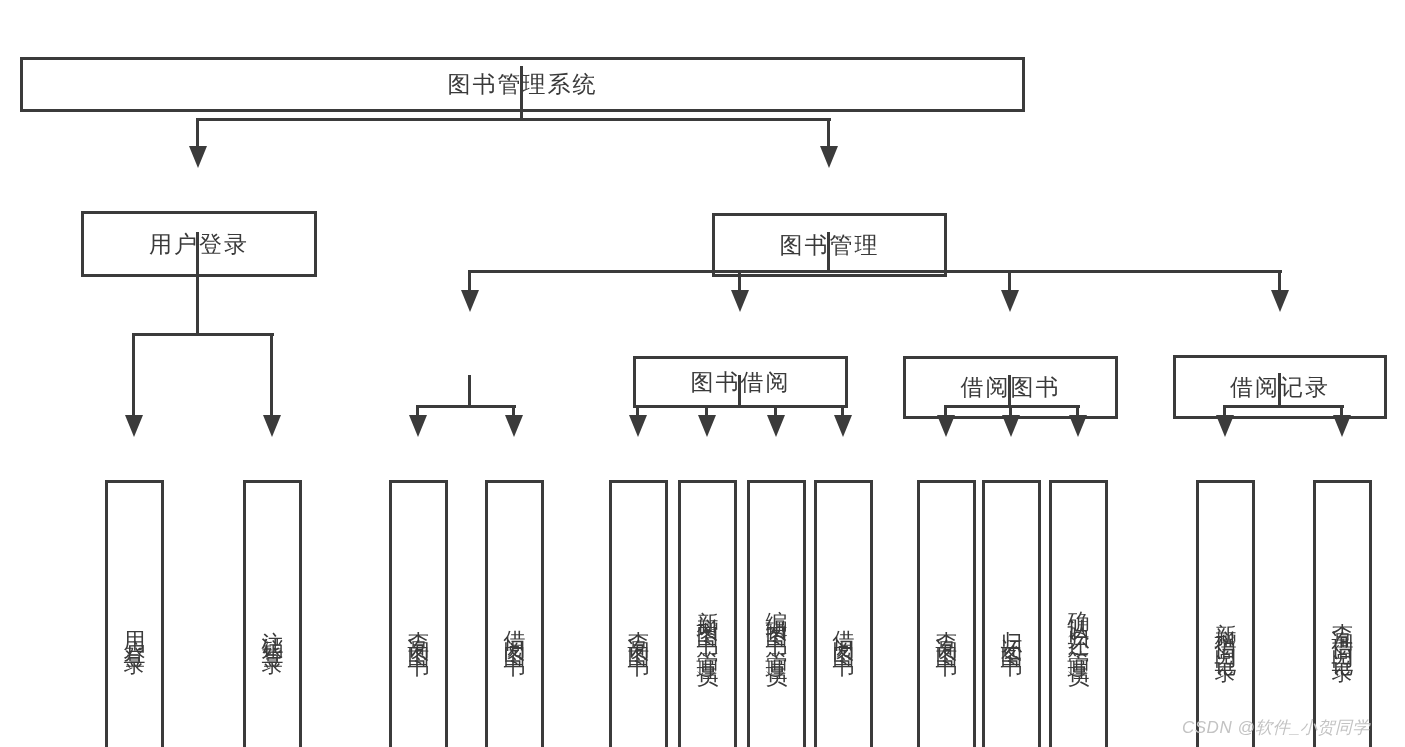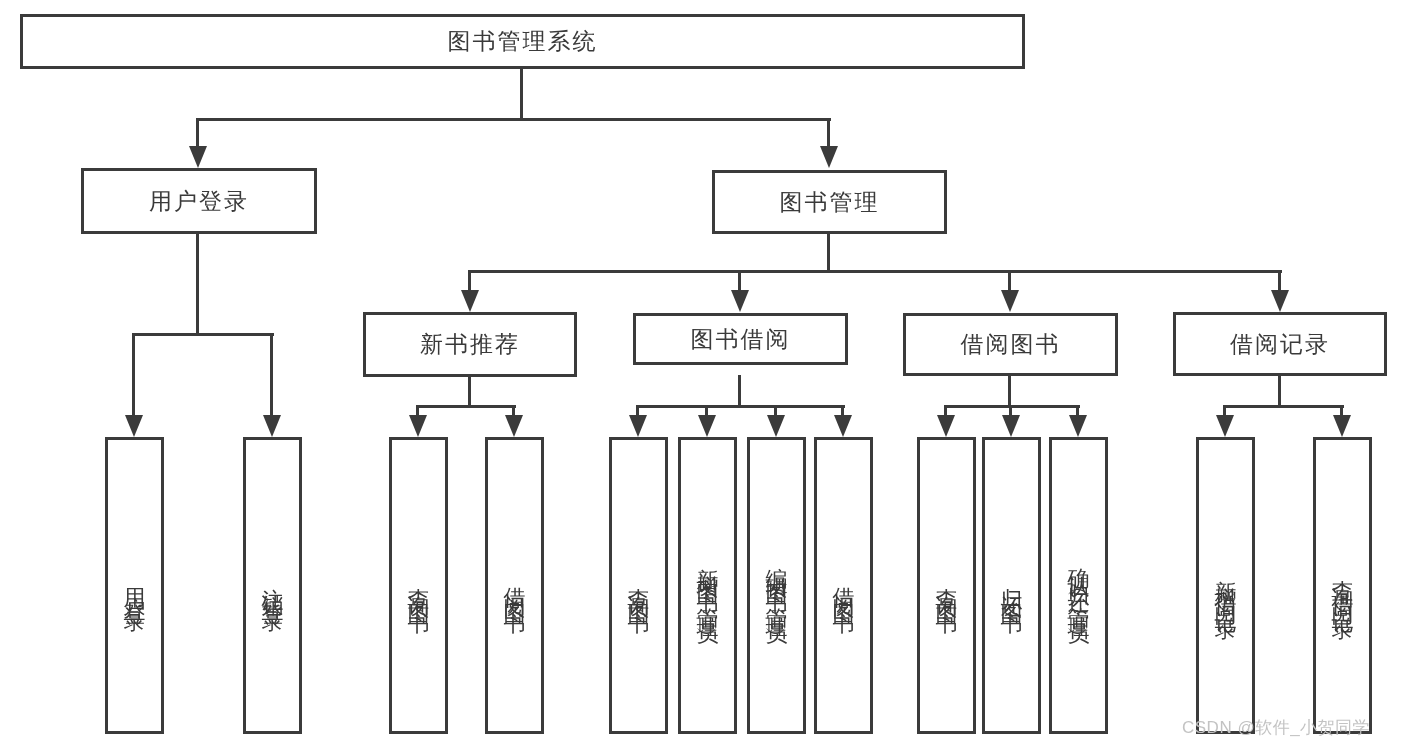--- a/index.html
+++ b/index.html
@@ -9,37 +9,37 @@
     --wm:#c3c3c3;
   }
   html,body{margin:0;padding:0;background:var(--bg);}
   body{font-family:"Liberation Sans","DejaVu Sans",sans-serif;}
   .canvas{position:relative;width:1405px;height:747px;background:var(--bg);overflow:hidden;}
 
   .box{
     position:absolute;box-sizing:border-box;
     border:3px solid var(--line);background:#fff;
     display:flex;align-items:center;justify-content:center;
-    color:var(--text);font-size:23px;letter-spacing:2px;
+    color:var(--text);font-size:23px;letter-spacing:2px;margin-top:43px;
   }
   .leaf{font-size:22px;letter-spacing:0;}
   .leaf .vtxt{
     writing-mode:vertical-rl;text-orientation:upright;
     letter-spacing:8px;line-height:1;white-space:nowrap;
   }
   .vl{position:absolute;width:3px;background:var(--line);}
   .hl{position:absolute;height:3px;background:var(--line);}
   .ar{
     position:absolute;width:0;height:0;
     border-left:9px solid transparent;border-right:9px solid transparent;
     border-top:22px solid var(--line);
   }
   .watermark{
     position:absolute;left:1182px;top:716px;z-index:5;
-    font-size:17px;color:var(--wm);letter-spacing:0.5px;white-space:nowrap;
+    font-size:17px;color:var(--wm);letter-spacing:0.5px;white-space:nowrap;font-style:italic;
   }
 </style>
 </head>
 <body>
 
 <div class="canvas">
 
   <div class="box" style="left:20px;top:14px;width:1005px;height:55px">
     <span>图书管理系统</span>
   </div>
@@ -69,23 +69,20 @@
   <div class="hl" style="left:468px;top:270px;width:814px"></div>
   <div class="vl" style="left:468px;top:270px;height:24px"></div>
   <div class="vl" style="left:738px;top:270px;height:24px"></div>
   <div class="vl" style="left:1008px;top:270px;height:24px"></div>
   <div class="vl" style="left:1278px;top:270px;height:24px"></div>
   <div class="ar" style="left:461px;top:290px"></div>
   <div class="ar" style="left:731px;top:290px"></div>
   <div class="ar" style="left:1001px;top:290px"></div>
   <div class="ar" style="left:1271px;top:290px"></div>
 
-  <div class="box" style="left:363px;top:312px;width:214px;height:65px">
-    <span>新书推荐</span>
-  </div>
   <div class="box" style="left:633px;top:313px;width:215px;height:52px">
     <span>图书借阅</span>
   </div>
   <div class="box" style="left:903px;top:313px;width:215px;height:63px">
     <span>借阅图书</span>
   </div>
   <div class="box" style="left:1173px;top:312px;width:214px;height:64px">
     <span>借阅记录</span>
   </div>
 

